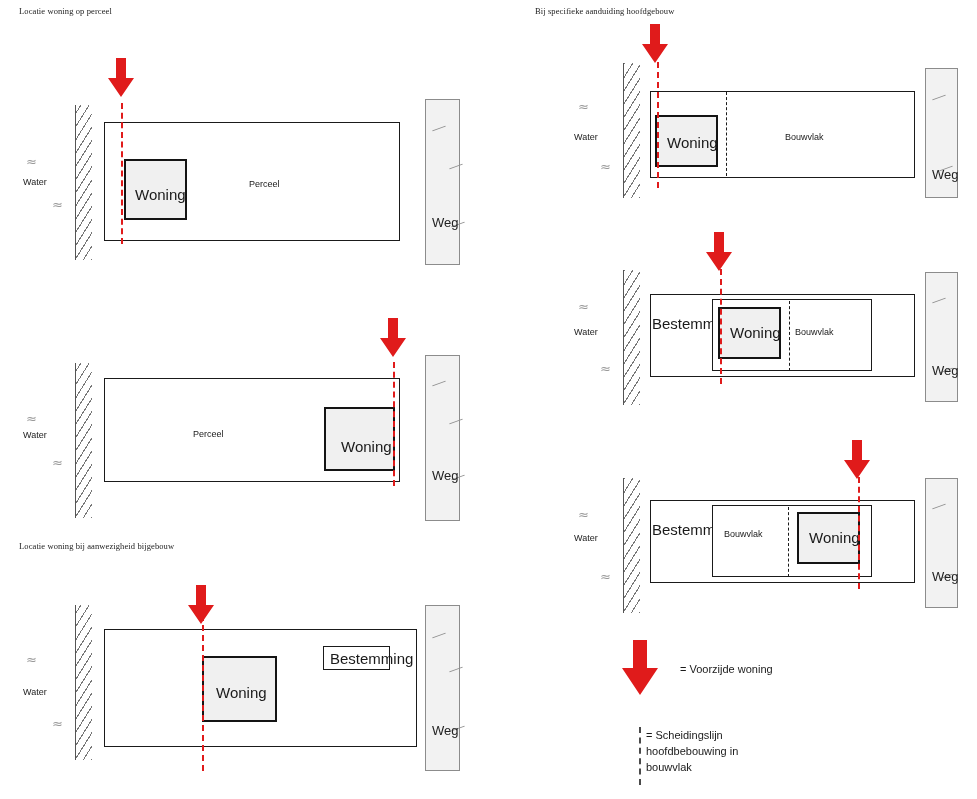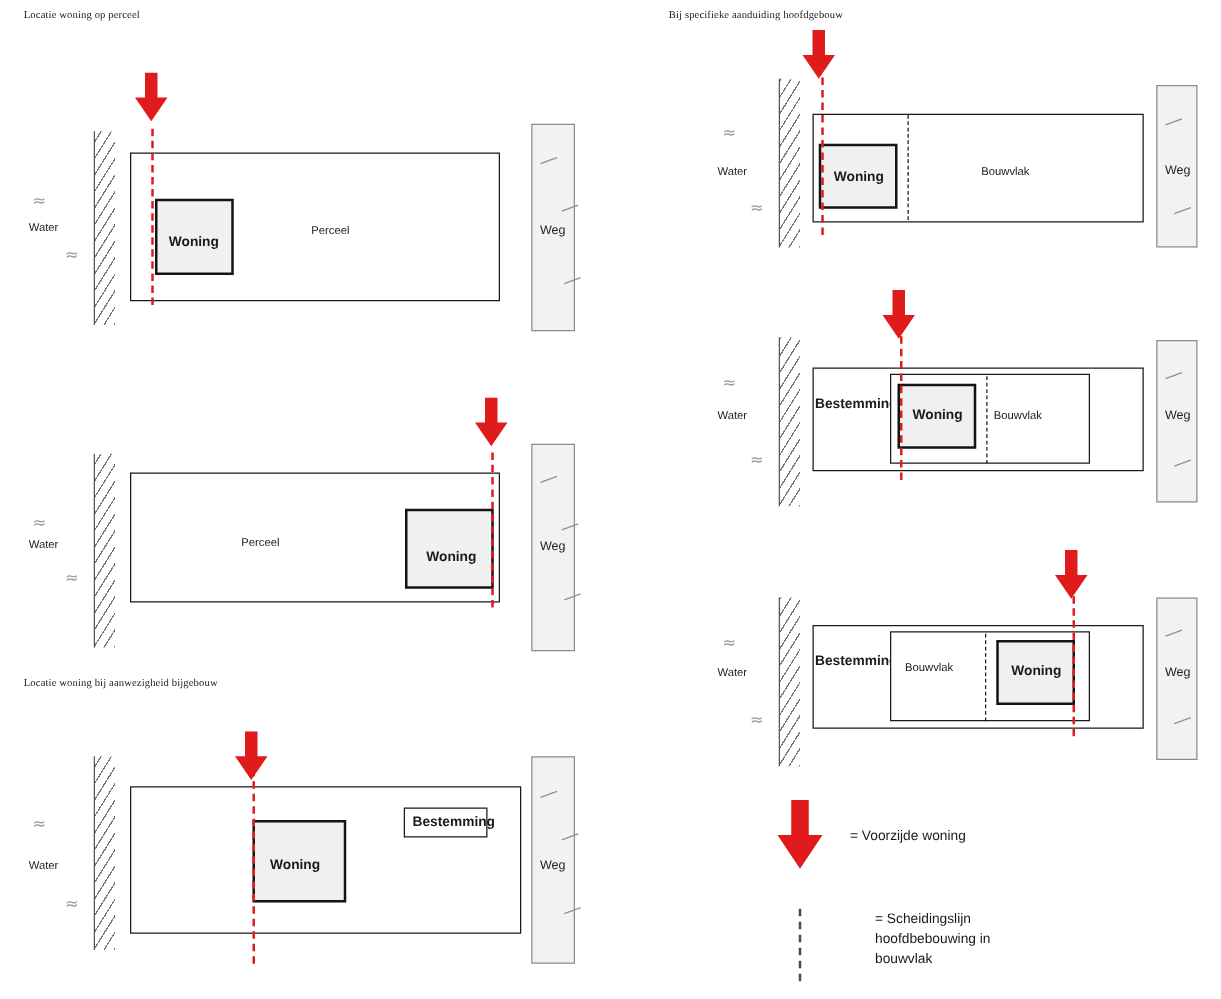--- a/index.html
+++ b/index.html
@@ -61,23 +61,24 @@
   }
   
   .road-strip {
     position: absolute;
     border: 1px solid #8c8c8c;
     background: #f2f2f2;
     box-sizing: border-box;
   }
   .road-label {
     position: absolute;
-    font-size: 10px;
+    font-size: 13px;
     color: #222;
     white-space: nowrap;
+    margin-top: 36px;
   }
   .road-dash {
     position: absolute;
     width: 14px;
     height: 0;
     border-top: 1.2px solid #8f8f8f;
     transform: rotate(-20deg);
   }
   
   .parcel {
@@ -100,26 +101,25 @@
     box-sizing: border-box;
   }
   .woning {
     position: absolute;
     border: 2px solid #141414;
     background: #f0f0f0;
     box-sizing: border-box;
   }
   .box-label {
     position: absolute;
-    font-size: 11px;
+    font-size: 15px;
     color: #1a1a1a;
     white-space: nowrap;
     text-align: center;
     line-height: 11px;
-    font-weight: bold;
   }
   
   .arrow {
     position: absolute;
     width: 28px;
     height: 40px;
   }
   .arrow svg { display: block; }
   
   .red-dash {
@@ -341,18 +341,18 @@
 
   <div>
     <div class="arrow" style="left:620px; top:640px; width:40px; height:56px;">
       <svg width="40" height="56" viewBox="0 0 40 56">
         <polygon points="13,0 27,0 27,28 38,28 20,55 2,28 13,28" fill="#e01b1b"></polygon>
       </svg>
     </div>
     <div class="legend-text" style="left:680px; top:661px;">= Voorzijde woning</div>
 
     <div style="position:absolute; left:639px; top:727px; height:58px; width:0; border-left:2px dashed #4a4a4a;"></div>
-    <div class="legend-text" style="left:700px; top:727px;">= Scheidingslijn
+    <div class="legend-text" style="left:646px; top:727px;">= Scheidingslijn
 hoofdbebouwing in
 bouwvlak</div>
   </div>
 
 </div>
 
 </body></html>

